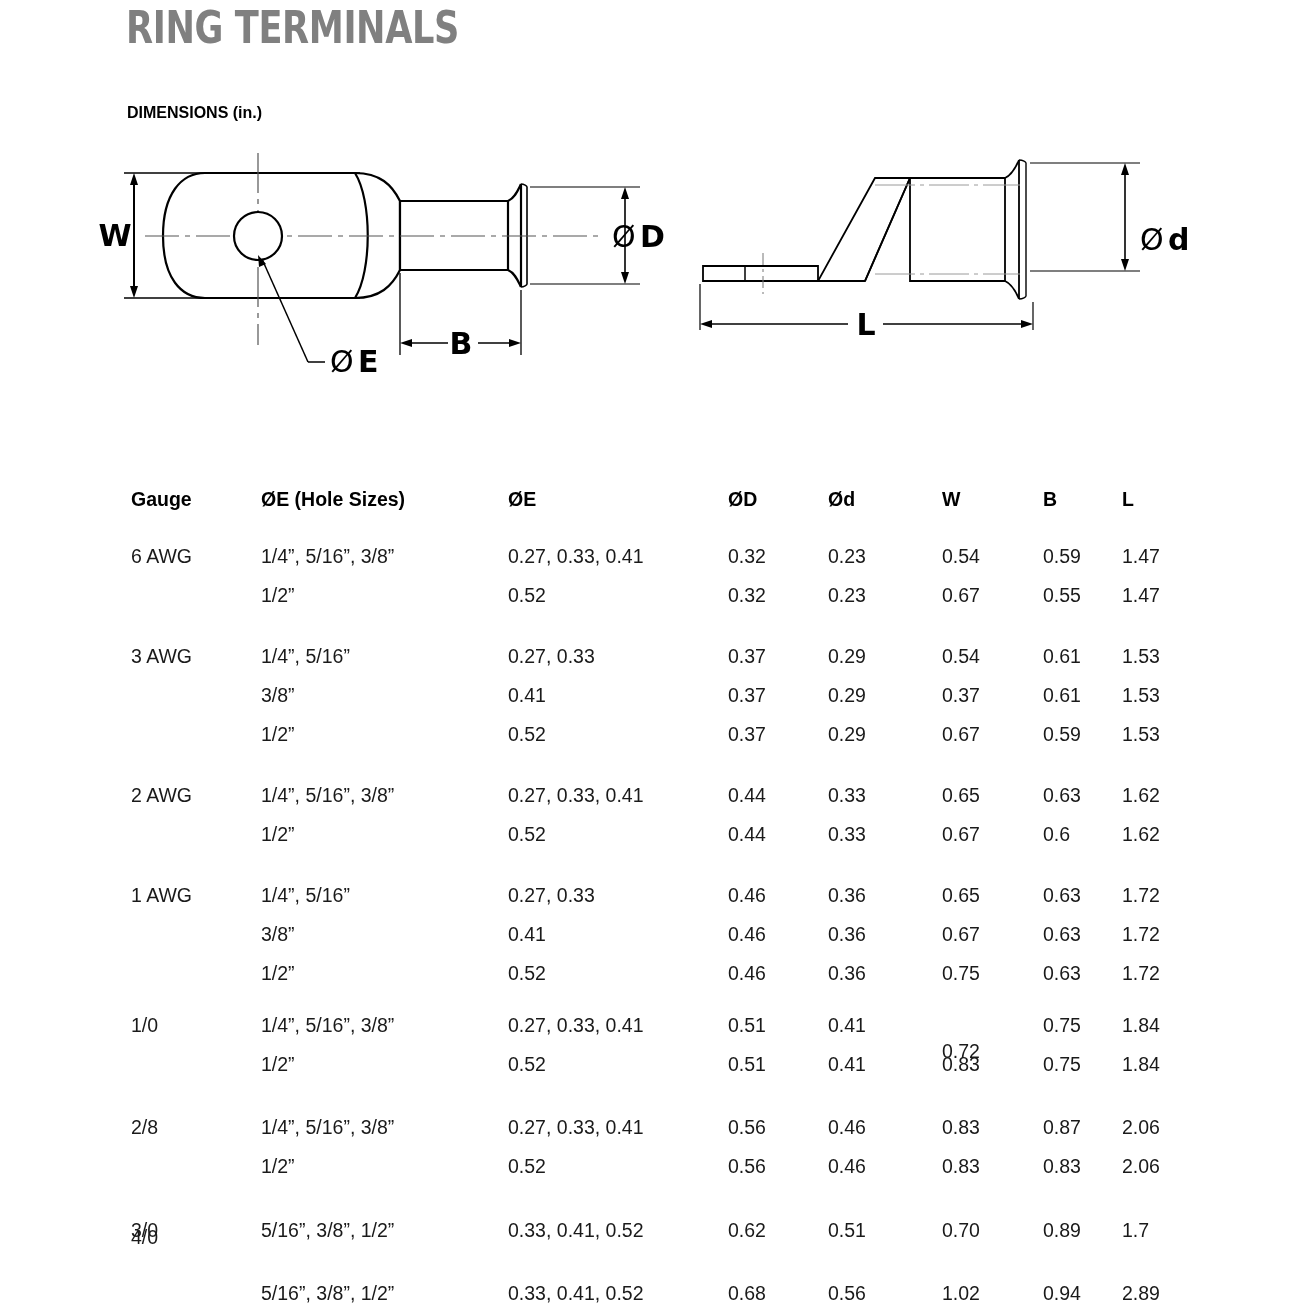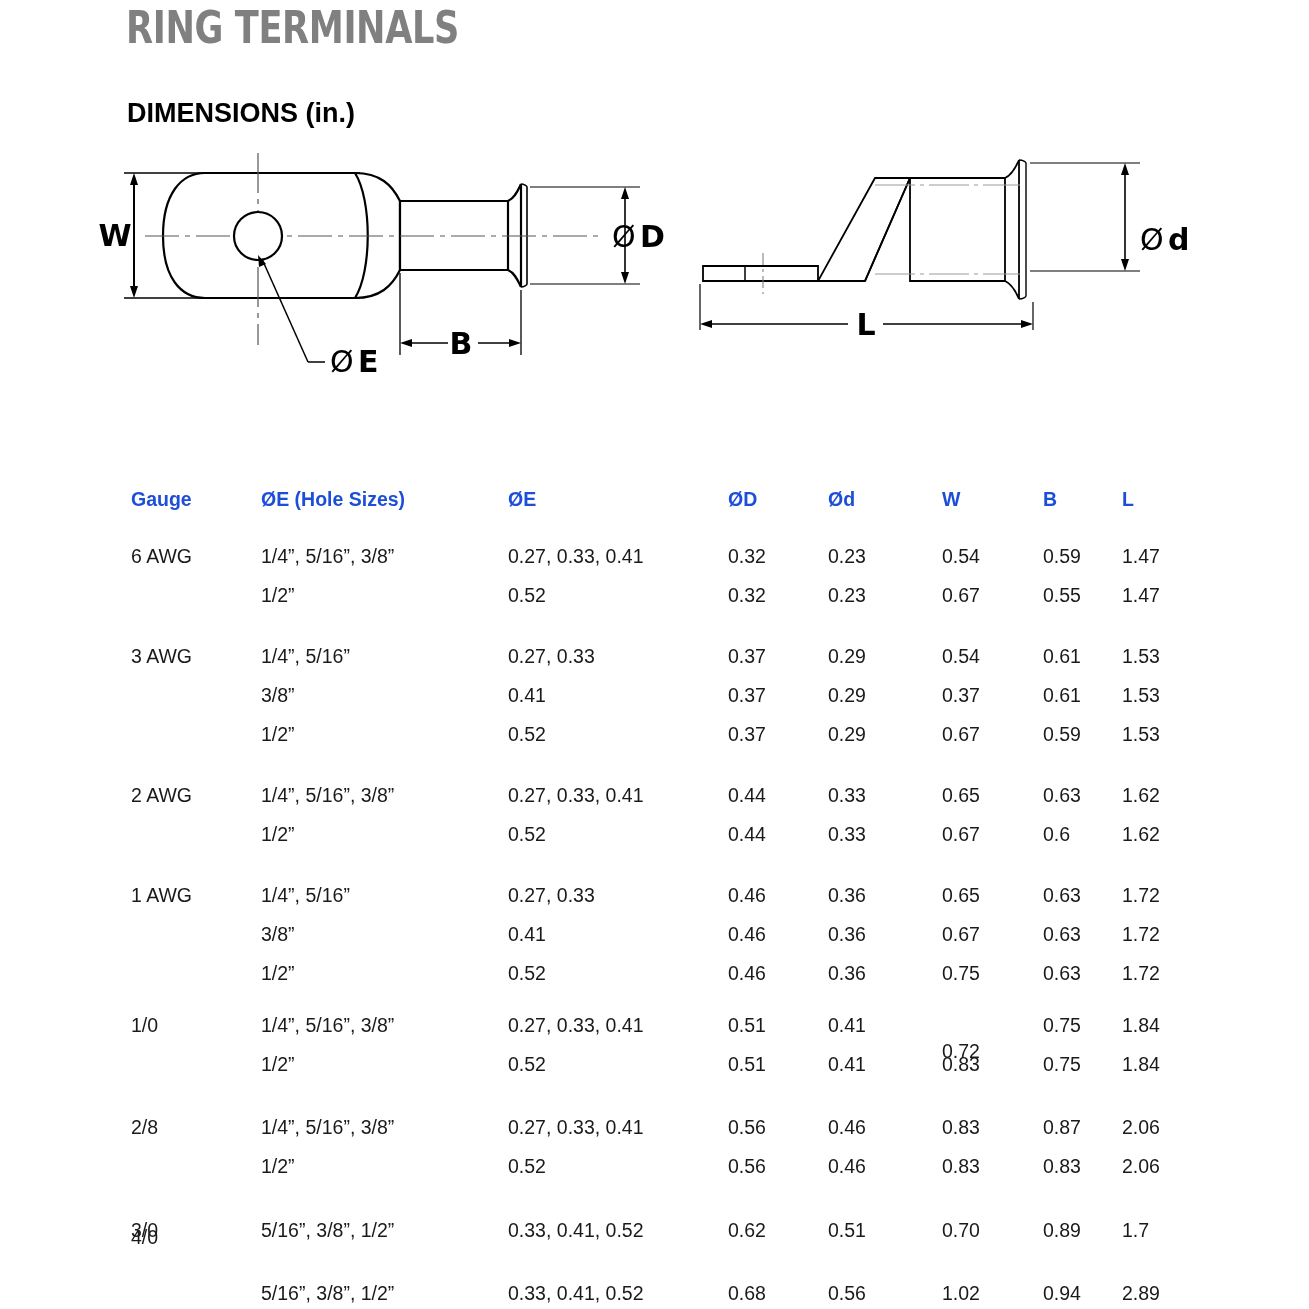--- a/index.html
+++ b/index.html
@@ -27,21 +27,21 @@
     letter-spacing: -0.5px;
     color: #808080;
     transform: scaleX(0.80);
     transform-origin: left center;
     white-space: nowrap;
   }
   #section-subtitle {
     position: absolute;
     left: 127px; top: 98px;
     font-weight: bold;
-    font-size: 27px;
+    font-size: 16px;
     line-height: 30px;
     color: #000000;
     white-space: nowrap;
   }
 
   
   #diagram-area {
     position: absolute;
     left: 0; top: 140px;
     width: 1309px; height: 280px;
@@ -71,21 +71,21 @@
   .cell {
     position: absolute;
     font-size: 19.5px;
     line-height: 22px;
     color: #1a1a1a;
     white-space: nowrap;
     pointer-events: auto;
   }
   .cell.head {
     font-weight: bold;
-    color: #1d4ed8;
+    color: #000000;
   }
 
   
   .c-gauge { left: 131px; }
   .c-hole  { left: 261px; }
   .c-oe    { left: 508px; }
   .c-od    { left: 728px; }
   .c-odd   { left: 828px; }
   .c-w     { left: 942px; }
   .c-b     { left: 1043px; }

